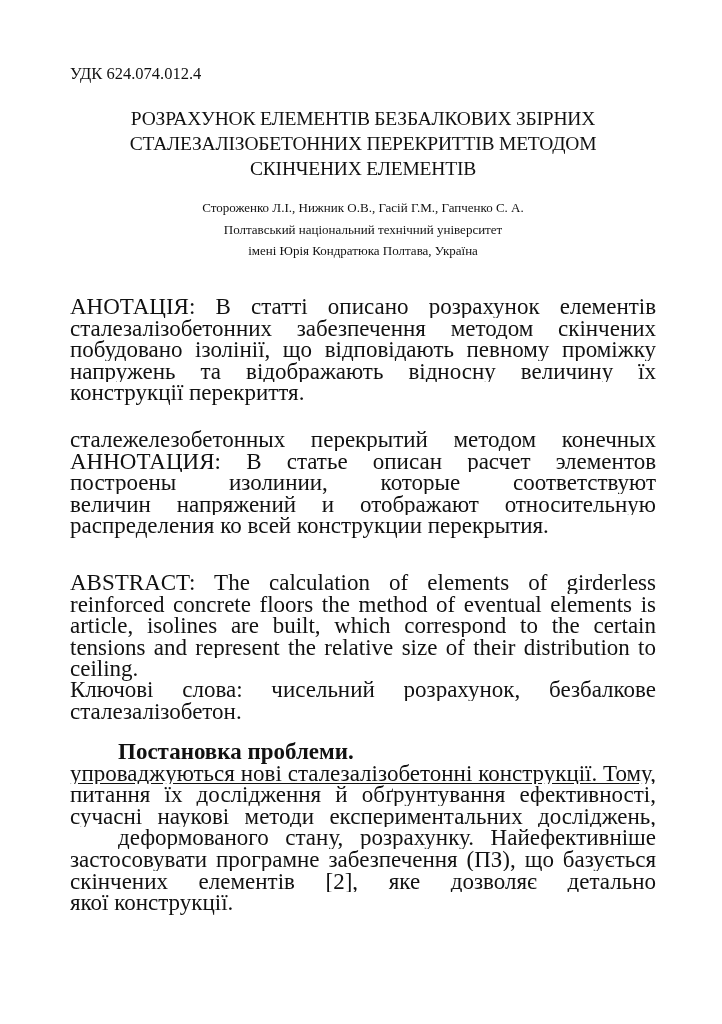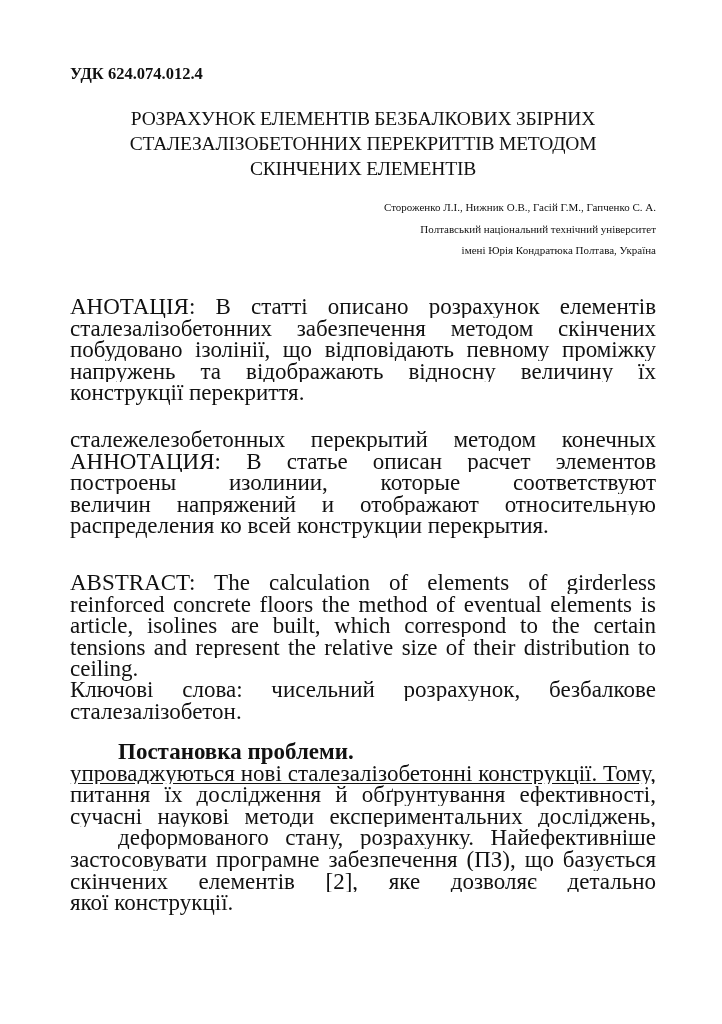--- a/index.html
+++ b/index.html
@@ -21,40 +21,39 @@
       top: 0;
       width: 586px;
     }
     .udk {
       position: absolute;
       left: 0;
       top: 64px;
       font-size: 16.5px;
       line-height: 20px;
       white-space: nowrap;
-      font-weight: bold;
     }
     .title {
       position: absolute;
       left: 0;
       top: 106px;
       width: 586px;
       text-align: center;
       font-size: 19.5px;
       line-height: 25px;
       letter-spacing: -0.2px;
     }
     .title div { white-space: nowrap; text-align: center; }
     .authors {
       position: absolute;
       left: 0;
       top: 197px;
       width: 586px;
-      text-align: right;
-      font-size: 11px;
+      text-align: center;
+      font-size: 13px;
       line-height: 21.5px;
     }
     .authors div { white-space: nowrap; }
     .para {
       position: absolute;
       left: 0;
       width: 586px;
       font-size: 23px;
       line-height: 21.6px;
       text-align: justify;

